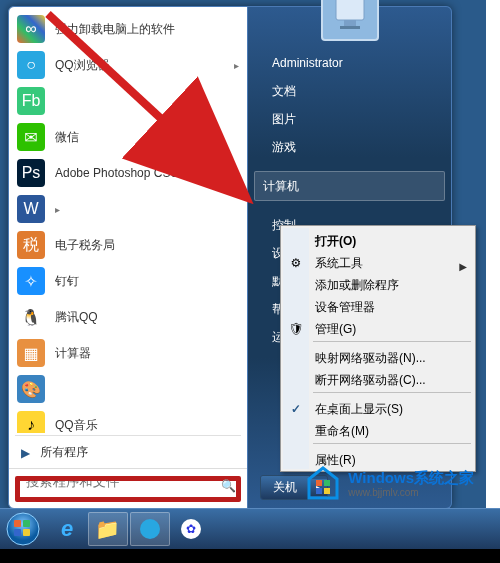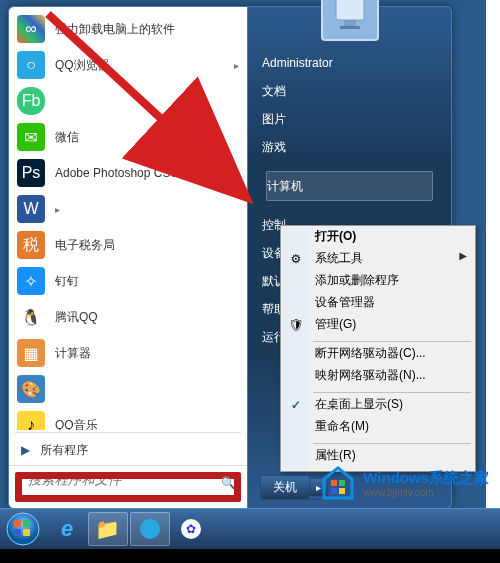--- a/index.html
+++ b/index.html
@@ -13,46 +13,46 @@
   .start-menu{position:absolute;left:8px;bottom:54px;top:6px;right:48px;display:flex;box-shadow:0 0 8px rgba(0,0,0,.5);border-radius:6px;overflow:visible}
   .left-pane{flex:0 0 238px;background:#fff;border-radius:6px 0 0 6px;display:flex;flex-direction:column;padding:4px 0 0 0;border:1px solid #4a7ab5}
   .program-list{flex:1;overflow:hidden}
   .app-row{display:flex;align-items:center;height:36px;padding:0 8px;gap:10px;color:#333;cursor:pointer}
   .app-icon{width:28px;height:28px;flex:0 0 28px;display:flex;align-items:center;justify-content:center;border-radius:4px;font-size:16px;color:#fff}
   .app-label{flex:1;white-space:nowrap;overflow:hidden;text-overflow:ellipsis}
   .expand{color:#777;font-size:10px}
   .sep{height:1px;background:#e0e0e0;margin:2px 6px}
   .all-programs{display:flex;align-items:center;height:30px;padding:0 12px;gap:10px;color:#333;cursor:pointer}
   .search-row{padding:6px;border-top:1px solid #ddd}
-  .search-box{width:100%;box-sizing:border-box;height:24px;border:7px solid #b91c1c;border-radius:2px;padding:0 24px 16px 6px;font-style:italic;color:#888;background:#fff}
+  .search-box{width:100%;box-sizing:border-box;height:24px;border:5px solid #b91c1c;border-radius:2px;padding:0 24px 16px 6px;color:#888;background:#fff}
   .search-wrap{position:relative}
   .search-wrap .mag{position:absolute;right:5px;top:4px;color:#4a7ab5}
   .right-pane{flex:1;background:linear-gradient(to bottom,#2d5a8f,#1a3a5a 30%,#1a3a5a 70%,#2d5a8f);border-radius:0 6px 6px 0;padding:0 0 8px;display:flex;flex-direction:column;color:#fff;border:1px solid #4a7ab5;border-left:none;position:relative}
   .user-pic{width:54px;height:54px;margin:-24px auto 4px;background:#8fb9e0;border:2px solid rgba(255,255,255,.5);border-radius:4px;display:flex;align-items:center;justify-content:center}
   .right-items{padding:4px 0;flex:1}
-  .r-item{height:28px;line-height:28px;padding:0 14px;cursor:pointer;white-space:nowrap;overflow:hidden;text-overflow:ellipsis}
-  .r-item.hot{background:rgba(255,255,255,.12);border:1px solid rgba(255,255,255,.25);margin:0 18px;border-radius:2px;padding:0 0}
+  .r-item{height:28px;line-height:28px;padding:0 24px;cursor:pointer;white-space:nowrap;overflow:hidden;text-overflow:ellipsis}
+  .r-item.hot{background:rgba(255,255,255,.12);border:1px solid rgba(255,255,255,.25);margin:0 6px;border-radius:2px;padding:0 8px}
   .r-space{height:10px}
   .shutdown-row{display:flex;align-items:center;justify-content:flex-start;padding:0 12px}
   .shutdown{display:flex;align-items:center;border:1px solid #2a4a6a;border-radius:3px;overflow:hidden}
   .shutdown .lbl{background:linear-gradient(#3a6ea5,#1e3a5f);padding:3px 12px;color:#fff;font-size:12px}
   .shutdown .drop{background:linear-gradient(#3a6ea5,#1e3a5f);padding:3px 6px;border-left:1px solid #2a4a6a;color:#fff;font-size:10px}
   
   .ctx{position:absolute;left:280px;top:225px;width:190px;background:#f0f0f0;border:1px solid #979797;box-shadow:2px 2px 4px rgba(0,0,0,.35);padding:2px;font-size:12px;color:#000;z-index:50}
   .ctx .gutter{position:absolute;left:2px;top:2px;bottom:2px;width:26px;background:#e8eef5}
-  .ctx-item{position:relative;height:22px;display:flex;align-items:flex-start;padding:0 20px 0 32px;cursor:default;z-index:1}
+  .ctx-item{position:relative;height:22px;display:flex;align-items:flex-end;padding:0 20px 0 32px;cursor:default;z-index:1}
   .ctx-item.bold{font-weight:bold}
   .ctx-sep{position:relative;height:1px;background:#c0c0c0;margin:3px 2px 3px 30px;z-index:1}
   .ctx-icon{position:absolute;left:4px;width:18px;height:18px;display:flex;align-items:center;justify-content:center;font-size:12px}
   .ctx-arrow{position:absolute;right:6px;font-size:10px;color:#333}
   .check{color:#2a5a8a;font-weight:bold}
   
   .red-arrow{position:absolute;left:40px;top:6px;z-index:60;pointer-events:none}
   
-  .wm{position:absolute;right:11px;bottom:60px;z-index:80;display:flex;align-items:center;gap:6px;background:rgba(255,255,255,0);} 
+  .wm{position:absolute;right:26px;bottom:60px;z-index:80;display:flex;align-items:center;gap:6px;background:rgba(255,255,255,0);} 
   .wm svg{display:block}
   .wm-text{display:flex;flex-direction:column;line-height:1.1}
   .wm-t1{color:#0a73d8;font-weight:bold;font-size:15px}
   .wm-t2{color:#666;font-size:10px}
   .black-strip{position:absolute;left:0;right:0;bottom:0;height:14px;background:#000}
   .right-strip{position:absolute;top:0;right:0;width:14px;bottom:14px;background:#fff}
 </style>
 </head>
 <body>
 
@@ -65,21 +65,21 @@
           <div class="app-row">
             <div class="app-icon" style="background: linear-gradient(45deg, rgb(238, 102, 51), rgb(51, 187, 102), rgb(51, 102, 204), rgb(238, 204, 51));">∞</div>
             <div class="app-label">强力卸载电脑上的软件</div>
           </div>
           <div class="app-row">
             <div class="app-icon" style="background: rgb(40, 167, 225);">○</div>
             <div class="app-label">QQ浏览器</div>
             <span class="expand">▸</span>
           </div>
           <div class="app-row">
-            <div class="app-icon" style="background: rgb(54, 201, 123); border-radius: 13px;">Fb</div>
+            <div class="app-icon" style="background: rgb(54, 201, 123);">Fb</div>
           </div>
           <div class="app-row">
             <div class="app-icon" style="background: rgb(45, 193, 0);">✉</div>
             <div class="app-label">微信</div>
           </div>
           <div class="app-row">
             <div class="app-icon" style="background: rgb(0, 29, 54);">Ps</div>
             <div class="app-label">Adobe Photoshop CS6</div>
             <span class="expand">▸</span>
           </div>
@@ -169,24 +169,24 @@
       </div>
       <div class="ctx-item">
         <span>设备管理器</span>
       </div>
       <div class="ctx-item">
         <span class="ctx-icon">🛡</span>
         <span>管理(G)</span>
       </div>
       <div class="ctx-sep"></div>
       <div class="ctx-item">
+        <span>映射网络驱动器(N)...</span>
+      </div>
+      <div class="ctx-item">
         <span>断开网络驱动器(C)...</span>
-      </div>
-      <div class="ctx-item">
-        <span>映射网络驱动器(N)...</span>
       </div>
       <div class="ctx-sep"></div>
       <div class="ctx-item">
         <span class="ctx-icon check">✓</span>
         <span>在桌面上显示(S)</span>
       </div>
       <div class="ctx-item">
         <span>重命名(M)</span>
       </div>
       <div class="ctx-sep"></div>

